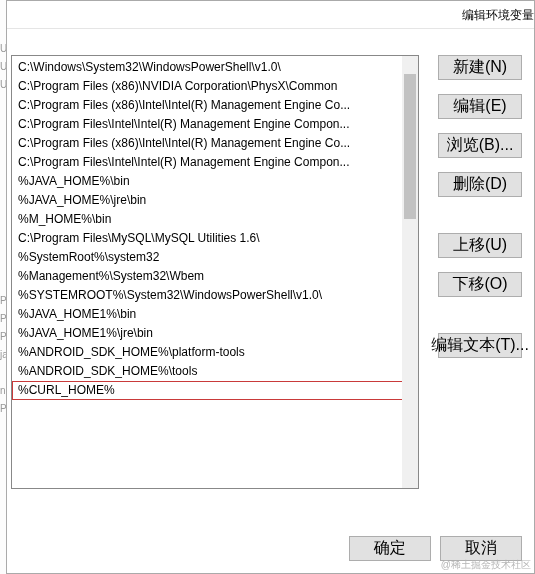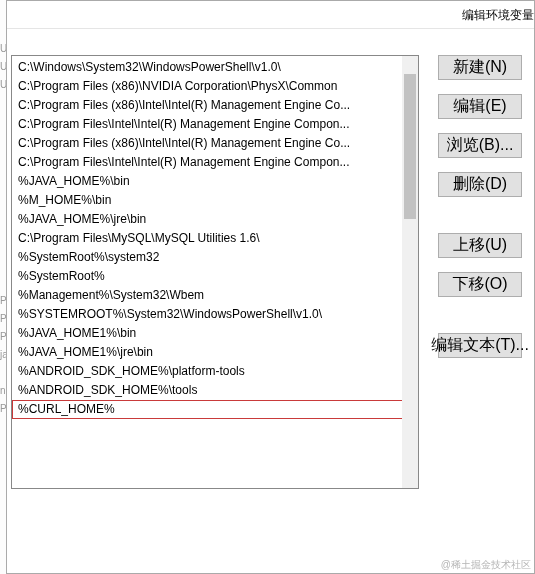--- a/index.html
+++ b/index.html
@@ -152,25 +152,24 @@
 
     <div class="listbox">
       <div class="list-inner" id="list-inner">
           <div class="list-row">C:\Windows\System32\WindowsPowerShell\v1.0\</div>
           <div class="list-row">C:\Program Files (x86)\NVIDIA Corporation\PhysX\Common</div>
           <div class="list-row">C:\Program Files (x86)\Intel\Intel(R) Management Engine Co...</div>
           <div class="list-row">C:\Program Files\Intel\Intel(R) Management Engine Compon...</div>
           <div class="list-row">C:\Program Files (x86)\Intel\Intel(R) Management Engine Co...</div>
           <div class="list-row">C:\Program Files\Intel\Intel(R) Management Engine Compon...</div>
           <div class="list-row">%JAVA_HOME%\bin</div>
+          <div class="list-row">%JAVA_HOME%\jre\bin</div>
           <div class="list-row">%M_HOME%\bin</div>
-          <div class="list-row">%JAVA_HOME%\jre\bin</div>
           <div class="list-row">C:\Program Files\MySQL\MySQL Utilities 1.6\</div>
           <div class="list-row">%SystemRoot%\system32</div>
-          <div class="list-row">%SystemRoot%</div>
           <div class="list-row">%Management%\System32\Wbem</div>
           <div class="list-row">%SYSTEMROOT%\System32\WindowsPowerShell\v1.0\</div>
           <div class="list-row">%JAVA_HOME1%\bin</div>
           <div class="list-row">%JAVA_HOME1%\jre\bin</div>
           <div class="list-row">%ANDROID_SDK_HOME%\platform-tools</div>
           <div class="list-row">%ANDROID_SDK_HOME%\tools</div>
           <div class="list-row highlighted">%CURL_HOME%</div>
         </div>
       <div class="scrollbar">
         <div class="scroll-thumb"></div>
@@ -186,17 +185,21 @@
       <div style="height:6px"></div>
       <div class="btn">删除(D)</div>
       <div class="btn-gap"></div>
       <div class="btn">上移(U)</div>
       <div style="height:6px"></div>
       <div class="btn">下移(O)</div>
       <div class="btn-gap"></div>
       <div class="btn">编辑文本(T)...</div>
     </div>
 
+    <div class="bottom-btns">
+      <div class="btn">确定</div>
+      <div class="btn">取消</div>
+    </div>
 
   </div>
 </div>
 
 <div class="watermark">@稀土掘金技术社区</div>
 
 </body></html>

